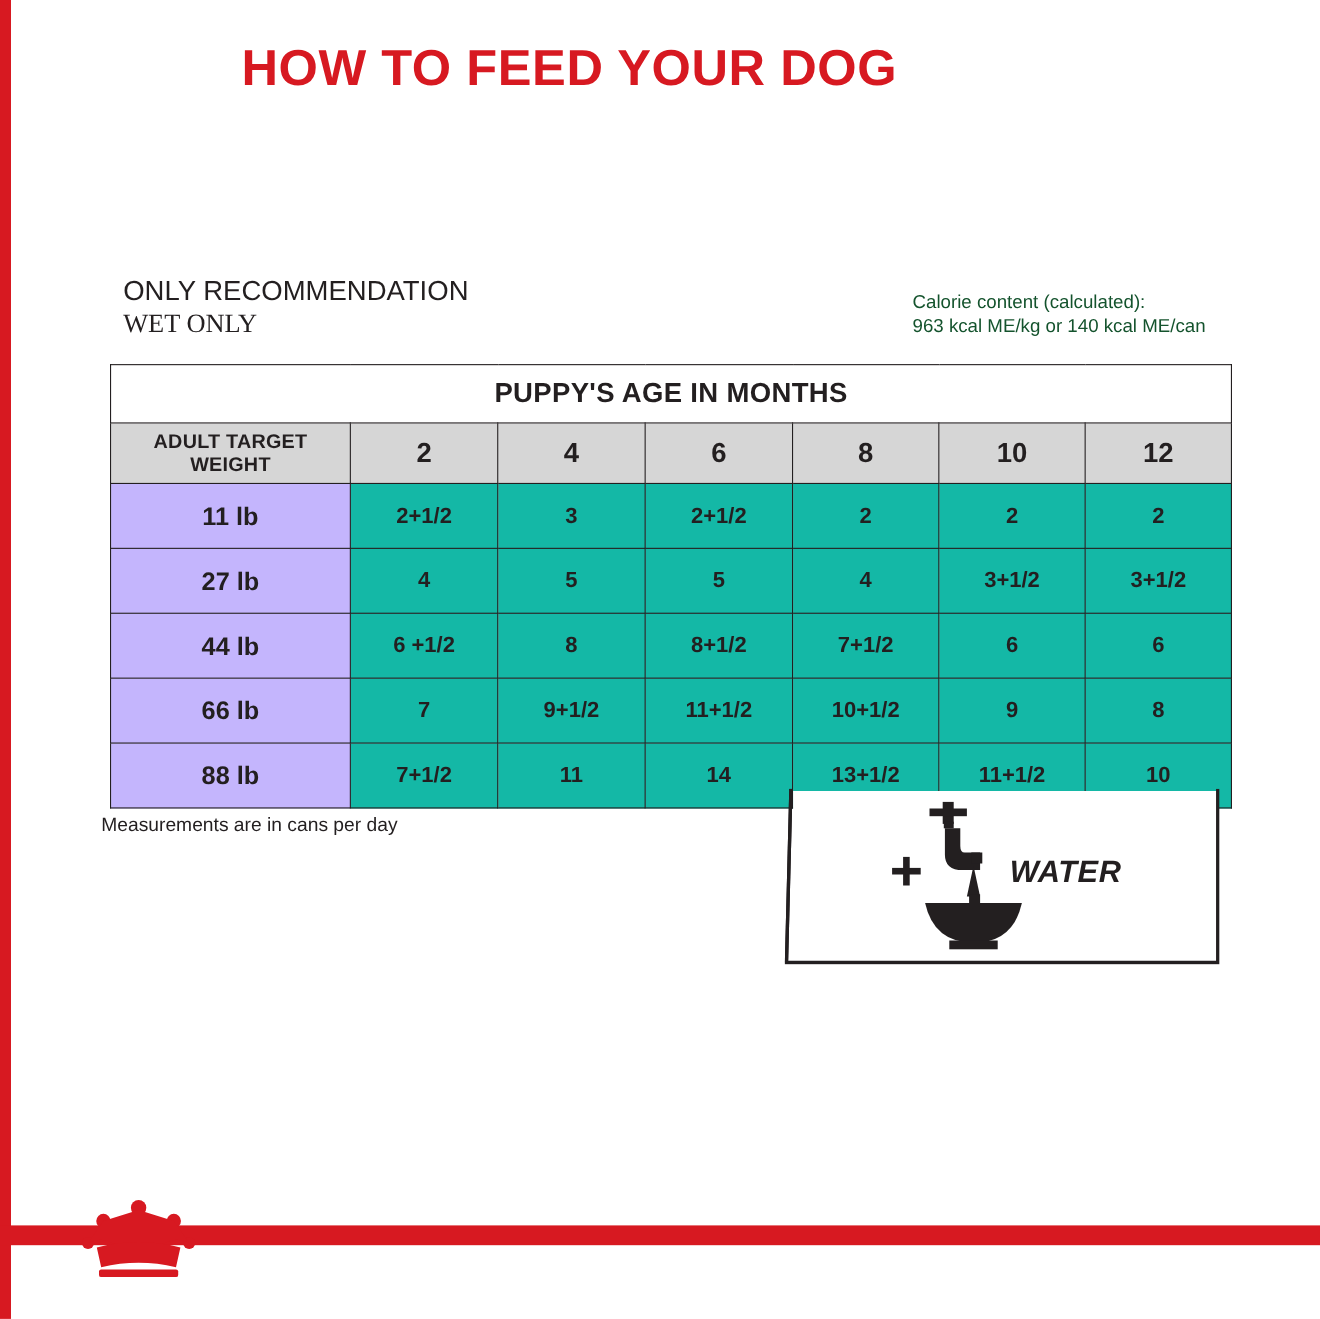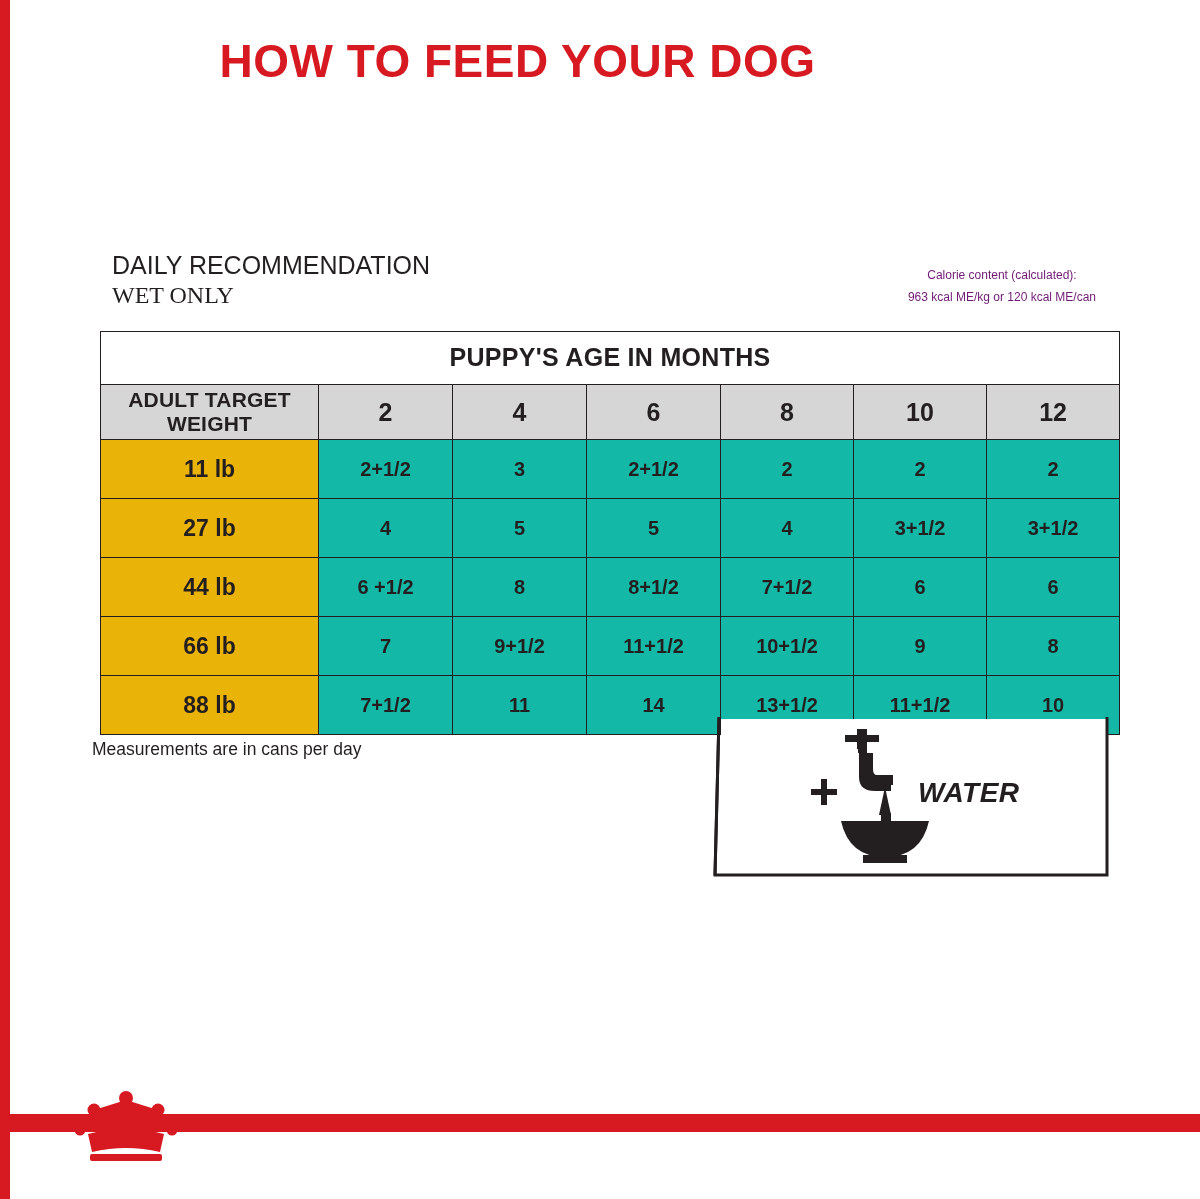--- a/index.html
+++ b/index.html
@@ -53,24 +53,24 @@
   }
   .subhead .l2 {
     display: block;
     font-size: 24px;
     font-family: Liberation Serif, serif;
   }
   .calorie {
     position: absolute;
     right: 104px;
     top: 264px;
-    text-align: center;
-    font-size: 12px;
+    text-align: left;
+    font-size: 17px;
     line-height: 22px;
-    color: #701a75;
+    color: #14532d;
   }
   
   .table-wrap {
     position: absolute;
     left: 100px;
     top: 331px;
     width: 1019px;
   }
   table.feed {
     border-collapse: collapse;
@@ -84,33 +84,33 @@
     font-weight: bold;
   }
   .ages-header {
     font-size: 25px;
     letter-spacing: 0.3px;
     height: 42px;
     padding: 4px 0 6px 0;
   }
   .corner {
     background: #d6d6d6;
-    font-size: 21px;
+    font-size: 18px;
     letter-spacing: 0.2px;
     height: 52px;
     width: 218px;
     margin-left: 38px;
   }
   .agecol {
     background: #d6d6d6;
     font-size: 25px;
     height: 52px;
   }
   .wt {
-    background: #eab308;
+    background: #c4b5fd;
     font-size: 23px;
     height: 56px;
   }
   .val {
     font-size: 20px;
     height: 56px;
     background: #14b8a6;
     font-weight: bold;
   }
   .measure-note {
@@ -161,27 +161,27 @@
 </head>
 <body>
 
 <div class="page">
 
   <div class="left-bar"></div>
 
   <div class="title">HOW TO FEED YOUR DOG</div>
 
   <div class="subhead">
-    <span>DAILY RECOMMENDATION</span>
+    <span>ONLY RECOMMENDATION</span>
     <span class="l2">WET ONLY</span>
   </div>
 
   <div class="calorie">
     <div>Calorie content (calculated):</div>
-    <div>963 kcal ME/kg or 120 kcal ME/can</div>
+    <div>963 kcal ME/kg or 140 kcal ME/can</div>
   </div>
 
   <div class="table-wrap">
     <table class="feed">
       <colgroup>
         <col style="width:218px">
         <col style="width:134px">
         <col style="width:134px">
         <col style="width:134px">
         <col style="width:133px">

